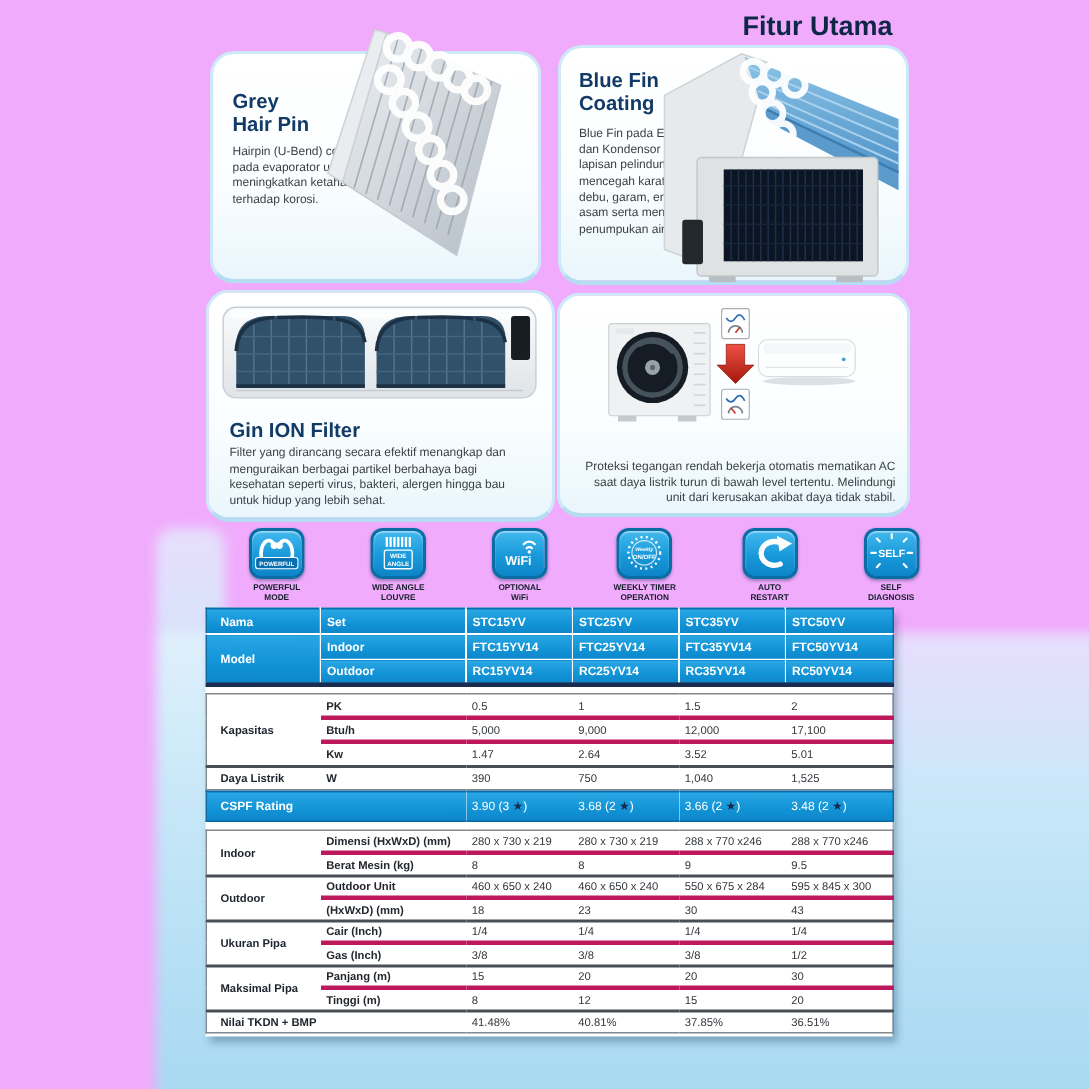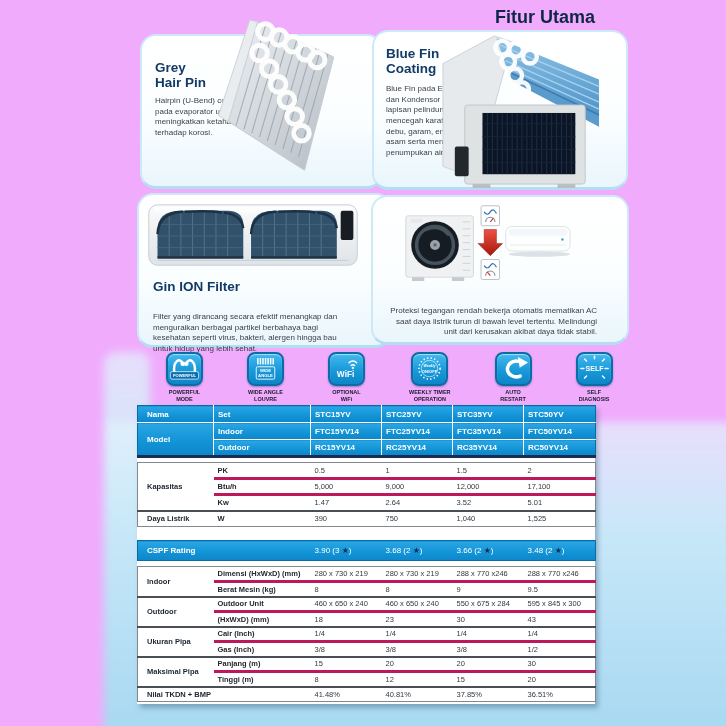--- a/index.html
+++ b/index.html
@@ -10,21 +10,21 @@
   
   #bg-svg{position:absolute;left:0;top:0;z-index:0;}
 
   
   .page-title{position:absolute;left:455px;top:7px;width:180px;text-align:center;
     font-size:18px;font-weight:bold;color:#0f2747;z-index:3;}
 
   
   .card{position:absolute;border:2px solid #cde9f8;border-bottom:3px solid #b5ddf2;
     border-radius:16px;background:linear-gradient(180deg,#ffffff 0%,#fbfeff 55%,#e9f6fc 100%);
-    z-index:2;padding-left:22px;}
+    z-index:2;}
   .card .c-title{position:absolute;font-size:13.5px;line-height:1.12;font-weight:bold;color:#123a66;}
   .card .c-body{position:absolute;font-size:8px;line-height:1.33;color:#3a3f45;}
   .card-img{position:absolute;z-index:3;}
 
   
   .icons-row{position:absolute;left:166px;top:352px;width:392px;display:flex;
     justify-content:space-between;z-index:2;gap:44px;}
   .fi{width:64px;display:flex;flex-direction:column;align-items:center;}
   .fi-tile{width:37px;height:34px;border-radius:8px;
     background:linear-gradient(180deg,#43b9ee 0%,#1899da 55%,#0d85c8 100%);
@@ -52,21 +52,21 @@
 
   .t-body{border:1px solid #82888e;margin-top:4px;font-size:7.5px;}
   .t-body tr{height:16px;}
   .t-b2 tr{height:15px;}
   .t-body td.g{color:#1d242e;}
   .t-body td.s{font-weight:bold;color:#23282f;}
   .t-body td.v{color:#33383d;}
   .t-body tr.gtop + tr.gtop td, .t-body tr.sub + tr.gtop td{border-top:2px solid #4a4f55;}
   .t-body tr.sub td{border-top:3px solid #be185d;}
 
-  .t-cspf{margin-top:13px;border:1px solid #0b6ba5;}
+  .t-cspf{margin-top:0;border:1px solid #0b6ba5;}
   .t-cspf tr{height:20px;}
   .t-cspf td{background:linear-gradient(180deg,#2aa6e4 0%,#1193d6 60%,#0d86c9 100%);
     color:#ffffff;font-size:8px;}
   .t-cspf td.g{font-weight:bold;}
   .t-cspf .star{color:#16294e;}
   .t-b2{margin-top:5px;}
 </style>
 </head>
 <body>
 
@@ -251,21 +251,21 @@
           <path d="M2,26 Q3,4 28,3"></path>
             <path d="M30,3 Q58,2 68,4"></path>
             <path d="M70,4 Q88,6 90,20"></path>
           <line x1="2" y1="50" x2="90" y2="50"></line>
         </g>
       </g>
       <rect x="198" y="12" width="13" height="30" rx="2" fill="#171d23"></rect>
       <line x1="10" y1="63" x2="206" y2="63" stroke="#c6ccd0"></line>
     </svg>
     <div class="c-title" style="left:14px;top:84px;">Gin ION Filter</div>
-    <div class="c-body" style="left:14px;top:117px;width:204px;">Filter yang dirancang secara efektif menangkap dan menguraikan berbagai partikel berbahaya bagi kesehatan seperti virus, bakteri, alergen hingga bau untuk hidup yang lebih sehat.</div>
+    <div class="c-body" style="left:14px;top:102px;width:204px;">Filter yang dirancang secara efektif menangkap dan menguraikan berbagai partikel berbahaya bagi kesehatan seperti virus, bakteri, alergen hingga bau untuk hidup yang lebih sehat.</div>
   </div>
 
   <div class="card" style="left:371px;top:195px;width:232px;height:145px;">
     <svg class="card-img" style="left:6px;top:8px;" width="218" height="86" viewBox="0 0 218 112">
       <defs>
           <linearGradient id="gR" x1="0" y1="0" x2="0" y2="1">
         <stop offset="0" stop-color="#ef5044"></stop>
             <stop offset="1" stop-color="#a5170c"></stop>
           </linearGradient>
         </defs>

